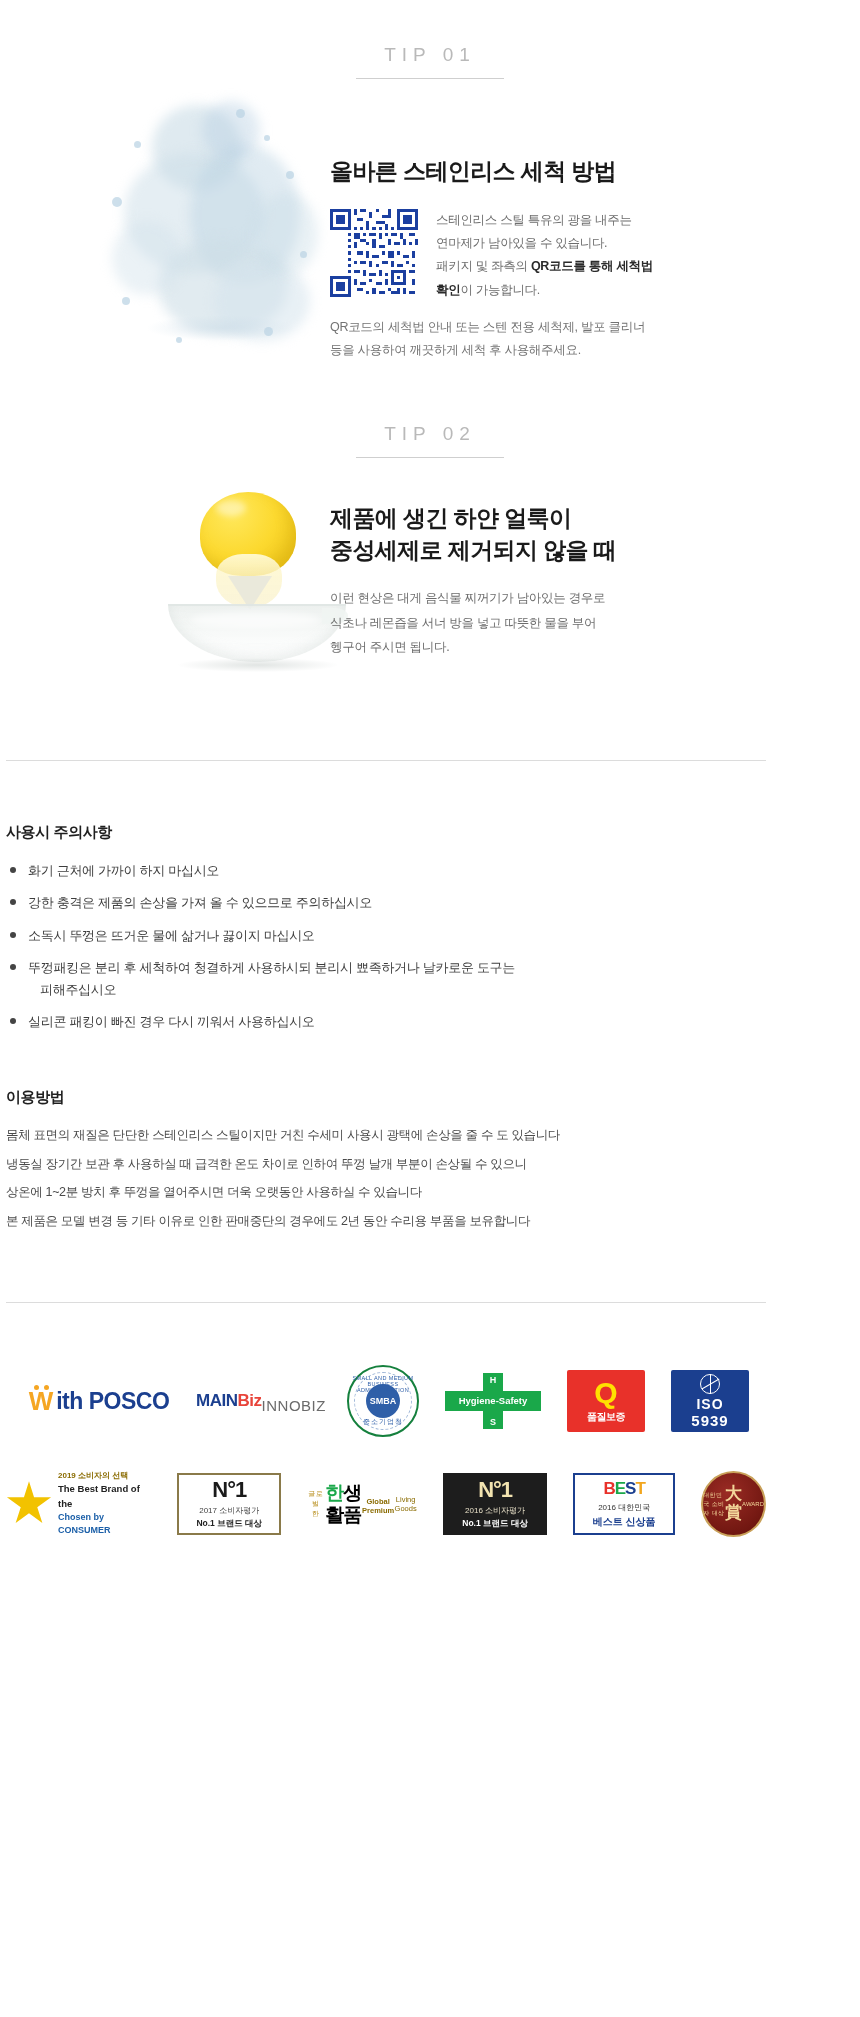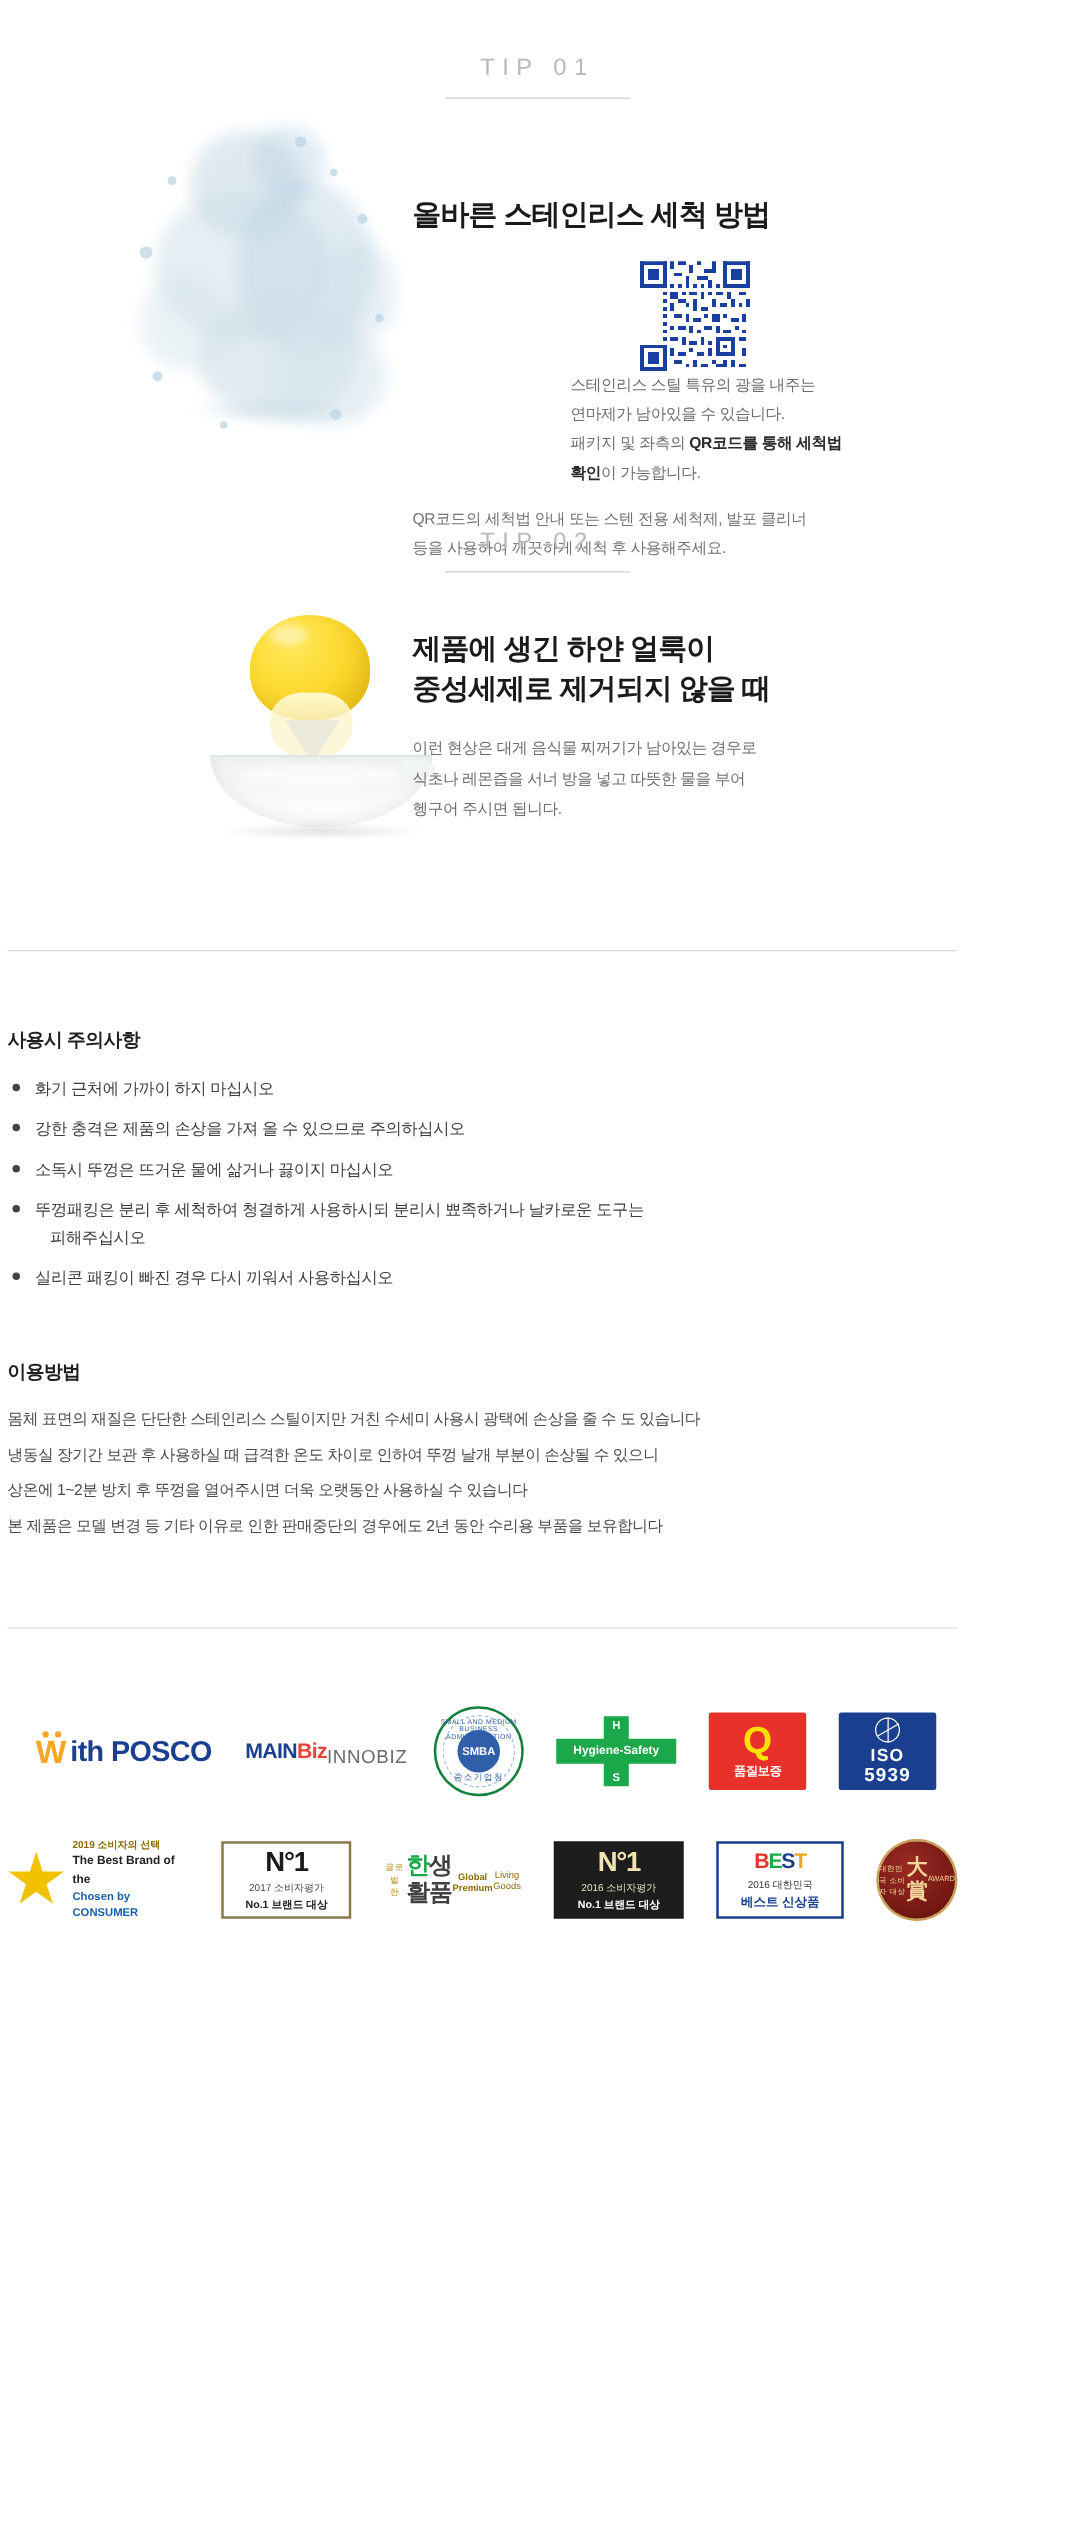--- a/index.html
+++ b/index.html
@@ -100,22 +100,21 @@
   .tip-title {
     font-size: 23px;
     font-weight: bold;
     color: #1a1a1a;
     letter-spacing: -0.6px;
     margin: 0 0 22px 0;
     line-height: 1.4;
   }
   .qr-row {
     display: flex;
-    align-items: center;
-    flex-direction: column;
+    align-items: flex-start;
   }
   .qr {
     width: 88px; height: 88px;
     flex: 0 0 88px;
     margin-right: 18px;
     background: #ffffff;
     position: relative;
   }
   .qr-copy {
     font-size: 12.5px;
@@ -418,21 +417,21 @@
   }
   .b-no1 .n1 { font-size: 22px; font-weight: bold; color: #1a1a1a; line-height: 1; letter-spacing: -1px; }
   .b-no1 .sub { font-size: 8px; color: #444; margin-top: 4px; }
   .b-no1 .sub2 { font-size: 8.5px; color: #222; font-weight: bold; margin-top: 2px; }
 
   
   .b-han { width: 112px; text-align: center; }
   .b-han .top { font-size: 7px; color: #b88f1e; letter-spacing: 0.5px; }
   .b-han .kr { font-size: 19px; font-weight: bold; color: #d8332a; letter-spacing: -1px; line-height: 1.15; }
   .b-han .kr span.g { color: #1aa84a; }
-  .b-han .kr span.o { color: #404040; margin-top: 44px; }
+  .b-han .kr span.o { color: #000000; margin-top: 44px; }
   .b-han .bt { font-size: 7.5px; color: #8a6b00; margin-top: 4px; font-weight: bold; }
   .b-han .bt2 { font-size: 7.5px; color: #8a6b00; }
 
   
   .b-no1d {
     width: 106px; height: 62px; background: #1d1d1d; color: #fff;
     display: flex; flex-direction: column; align-items: center; justify-content: center;
   }
   .b-no1d .n1 { font-size: 22px; font-weight: bold; line-height: 1; letter-spacing: -1px; color: #f2e3b0; }
   .b-no1d .sub { font-size: 8px; margin-top: 4px; color: #e8e0c8; }

